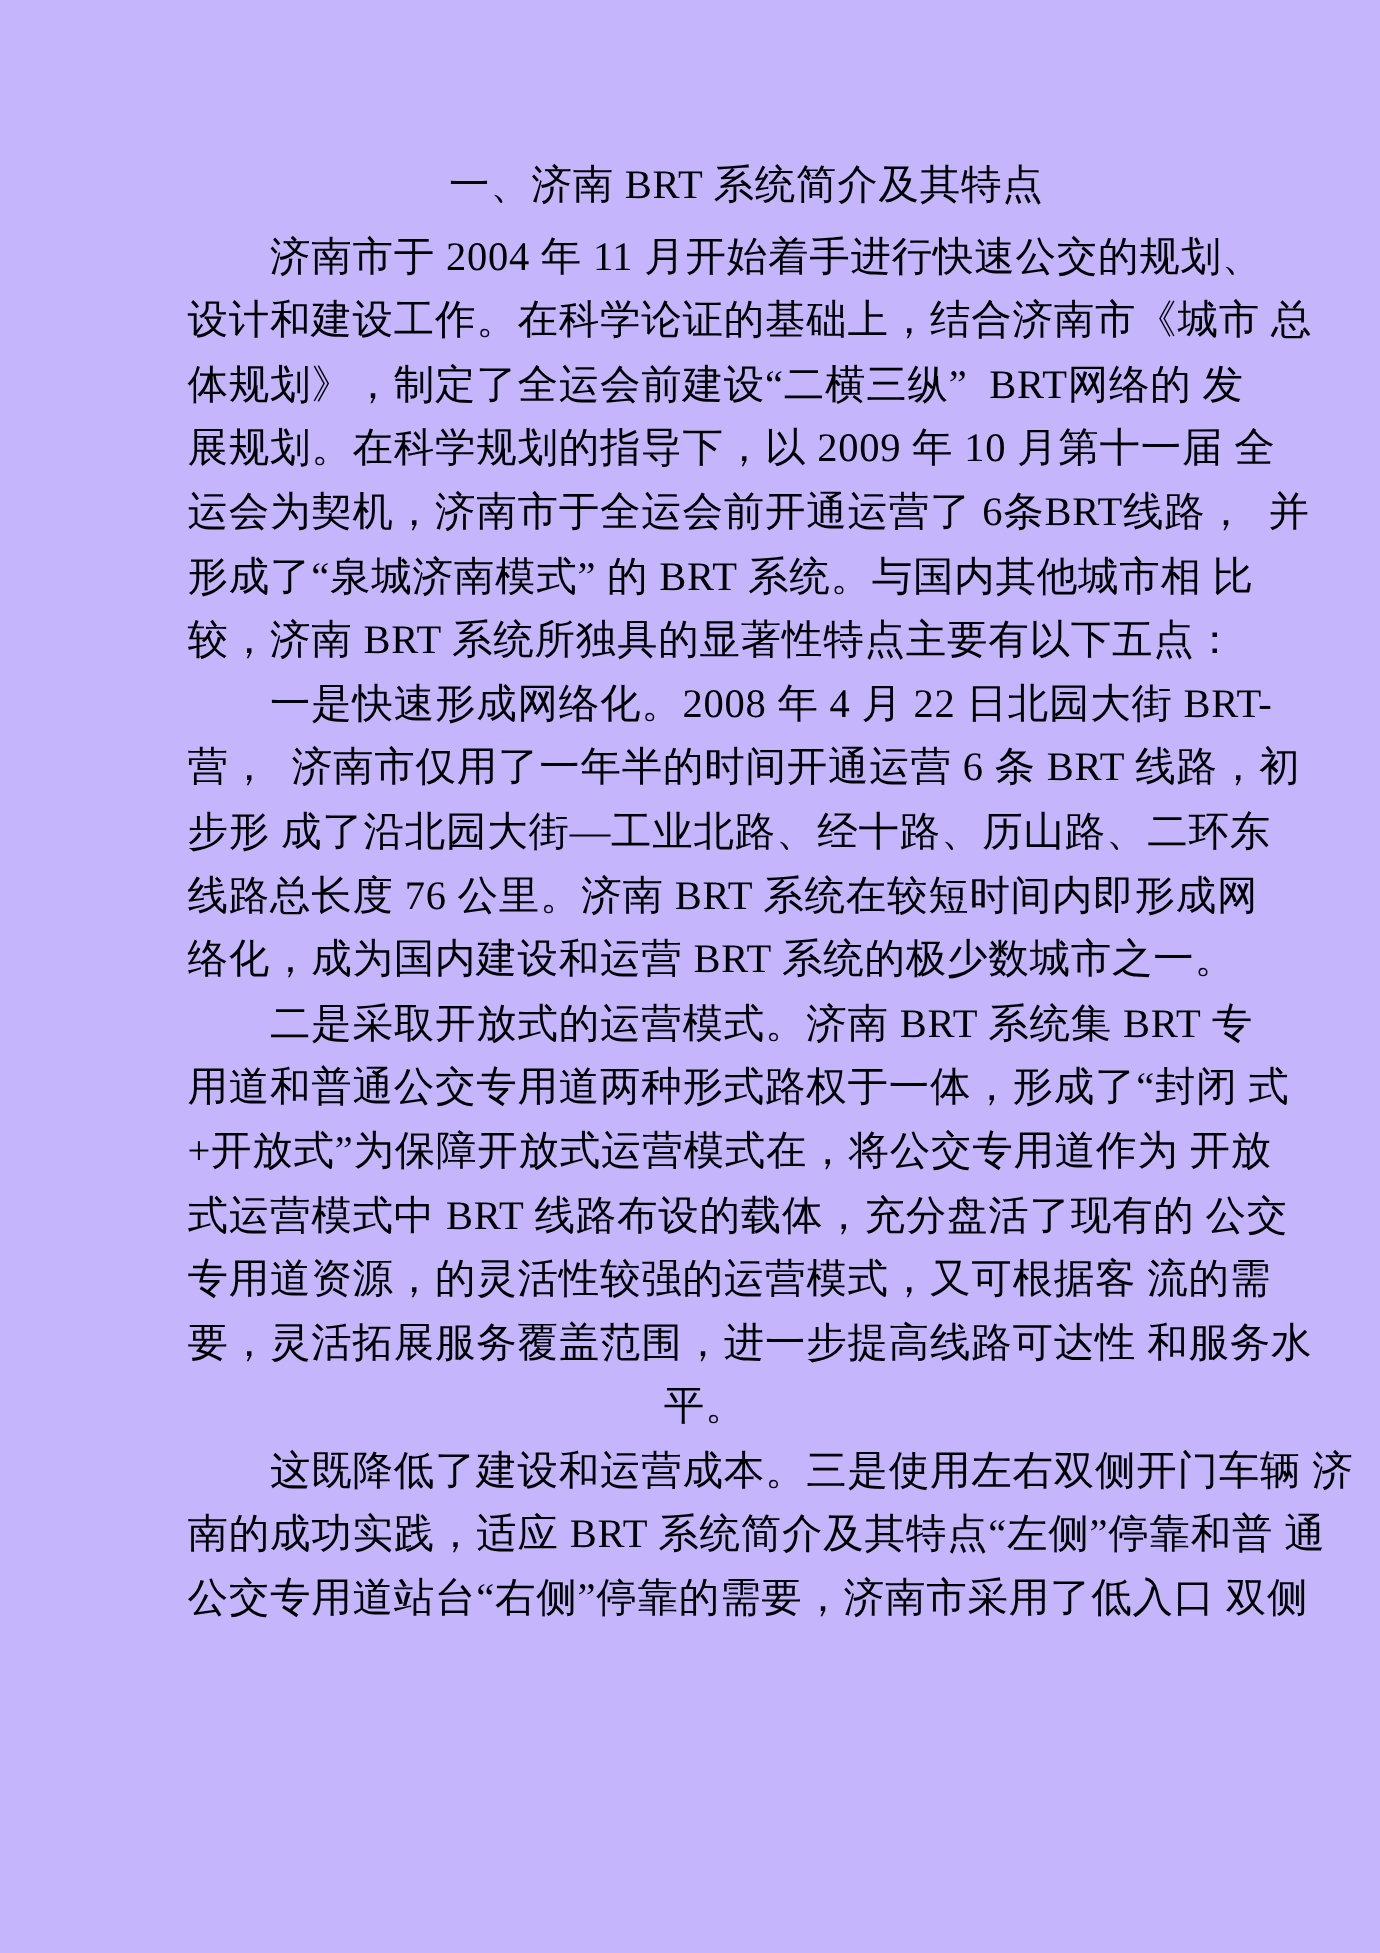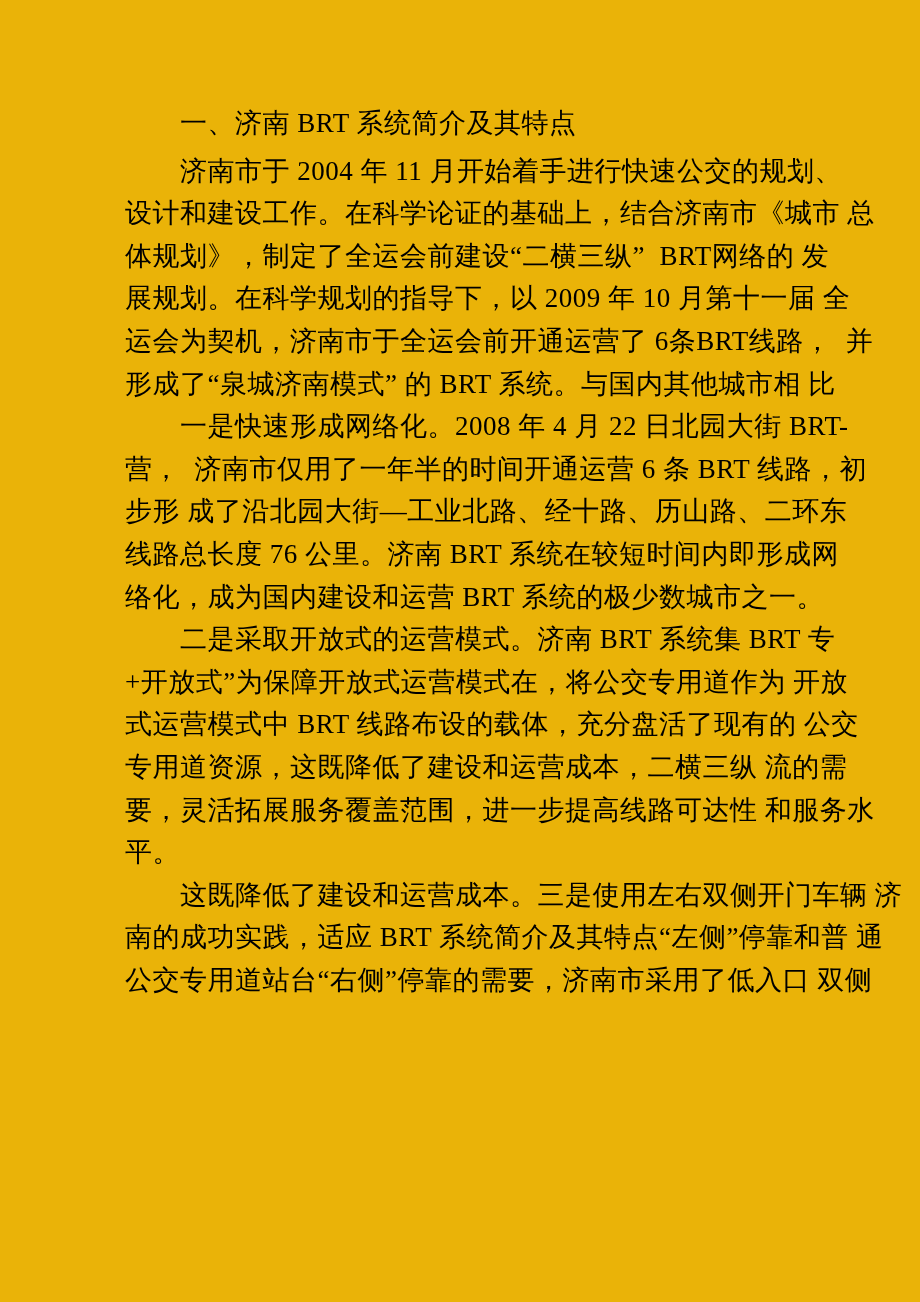--- a/index.html
+++ b/index.html
@@ -4,24 +4,25 @@
 <style>
   html, body {
     margin: 0;
     padding: 0;
     background: #ffffff;
   }
   .page {
     position: relative;
     width: 920px;
     height: 1302px;
-    background: #eab308;
+    background: #c4b5fd;
     overflow: hidden;
     font-family: "Liberation Serif", "DejaVu Serif", serif;
     color: #000000;
+    text-align: center;
   }
   .content {
     position: absolute;
     left: 125px;
     top: 102px;
     width: 690px;
   }
   .line {
     font-size: 27px;
     line-height: 42.6px;
@@ -45,29 +46,31 @@
 <div class="page">
   <div class="content">
     <div class="line indent title-line">一、济南 BRT 系统简介及其特点</div>
     <div id="document-body">
         <div class="line indent"><span class="bold-run"></span><span>济南市于 2004 年 11 月开始着手进行快速公交的规划、</span></div>
         <div class="line"><span class="bold-run"></span><span>设计和建设工作。在科学论证的基础上，结合济南市《城市 总</span></div>
         <div class="line"><span class="bold-run"></span><span>体规划》，制定了全运会前建设“二横三纵”  BRT网络的 发</span></div>
         <div class="line"><span class="bold-run"></span><span>展规划。在科学规划的指导下，以 2009 年 10 月第十一届 全</span></div>
         <div class="line"><span class="bold-run"></span><span>运会为契机，济南市于全运会前开通运营了 6条BRT线路，  并</span></div>
         <div class="line"><span class="bold-run"></span><span>形成了“泉城济南模式” 的 BRT 系统。与国内其他城市相 比</span></div>
+        <div class="line"><span class="bold-run"></span><span>较，济南 BRT 系统所独具的显著性特点主要有以下五点：</span></div>
         <div class="line indent"><span class="bold-run">一是快速形成网络化。</span><span>2008 年 4 月 22 日北园大街 BRT-</span></div>
         <div class="line"><span class="bold-run"></span><span>营，  济南市仅用了一年半的时间开通运营 6 条 BRT 线路，初</span></div>
         <div class="line"><span class="bold-run"></span><span>步形 成了沿北园大街—工业北路、经十路、历山路、二环东</span></div>
         <div class="line"><span class="bold-run"></span><span>线路总长度 76 公里。济南 BRT 系统在较短时间内即形成网</span></div>
         <div class="line"><span class="bold-run"></span><span>络化，成为国内建设和运营 BRT 系统的极少数城市之一。</span></div>
         <div class="line indent"><span class="bold-run">二是采取开放式的运营模式。</span><span>济南 BRT 系统集 BRT 专</span></div>
+        <div class="line"><span class="bold-run"></span><span>用道和普通公交专用道两种形式路权于一体，形成了“封闭 式</span></div>
         <div class="line"><span class="bold-run"></span><span>+开放式”为保障开放式运营模式在，将公交专用道作为 开放</span></div>
         <div class="line"><span class="bold-run"></span><span>式运营模式中 BRT 线路布设的载体，充分盘活了现有的 公交</span></div>
-        <div class="line"><span class="bold-run"></span><span>专用道资源，这既降低了建设和运营成本，二横三纵 流的需</span></div>
+        <div class="line"><span class="bold-run"></span><span>专用道资源，的灵活性较强的运营模式，又可根据客 流的需</span></div>
         <div class="line"><span class="bold-run"></span><span>要，灵活拓展服务覆盖范围，进一步提高线路可达性 和服务水</span></div>
         <div class="line"><span class="bold-run"></span><span>平。</span></div>
         <div class="line indent"><span class="bold-run">这既降低了建设和运营成本。</span><span>三是使用左右双侧开门车辆 济</span></div>
         <div class="line"><span class="bold-run"></span><span>南的成功实践，适应 BRT 系统简介及其特点“左侧”停靠和普 通</span></div>
         <div class="line"><span class="bold-run"></span><span>公交专用道站台“右侧”停靠的需要，济南市采用了低入口 双侧</span></div>
       </div>
   </div>
 </div>
 
 </body></html>

